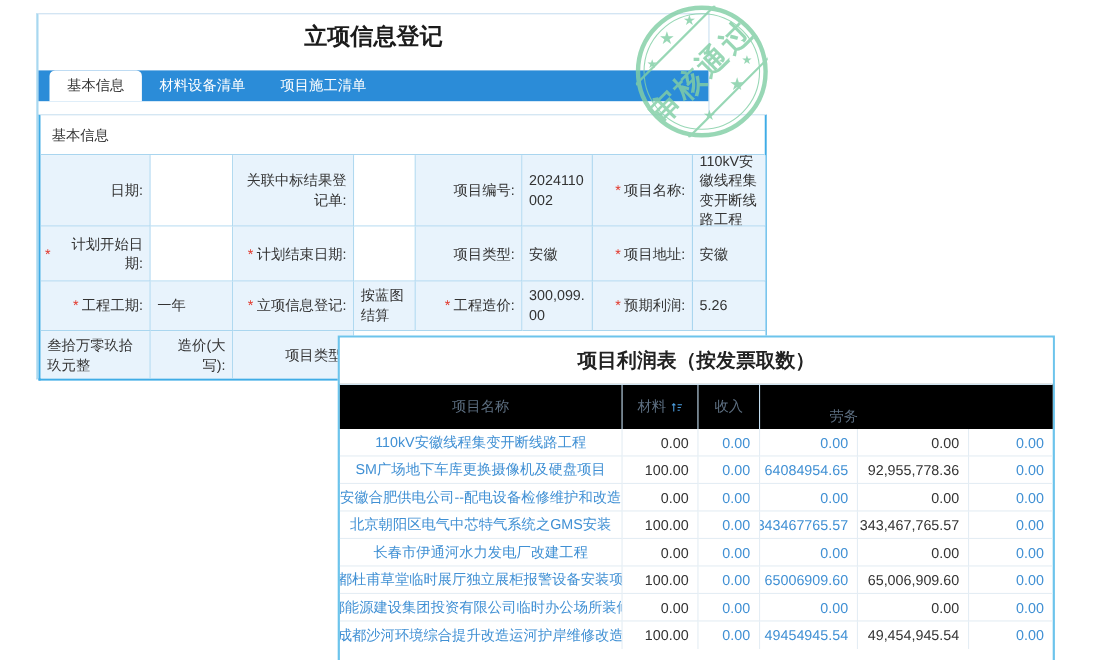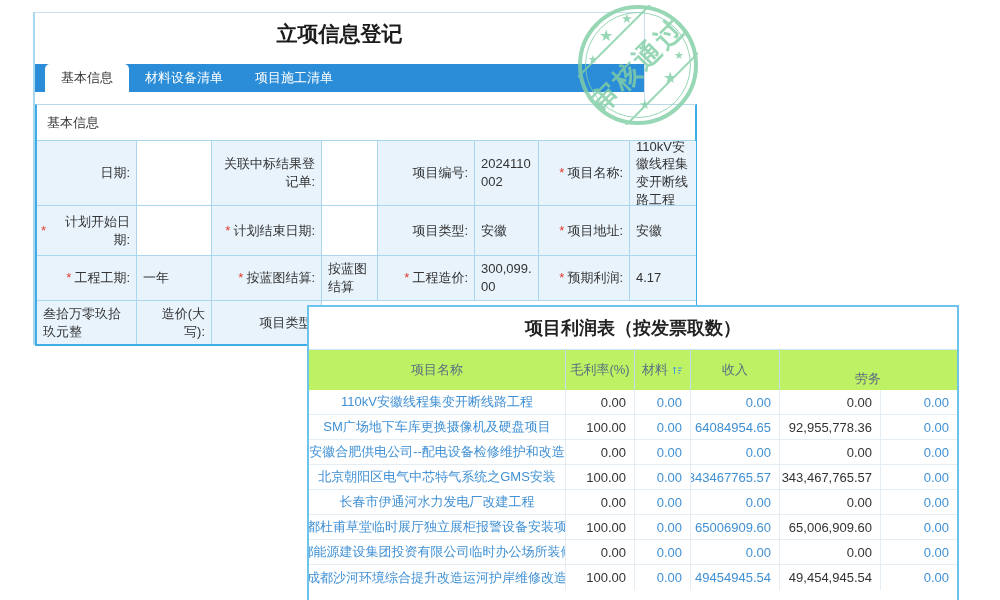--- a/index.html
+++ b/index.html
@@ -48,21 +48,21 @@
   .stamp .line-a { transform:translate(-50%,-50%) rotate(-45deg) translateY(-34px); }
   .stamp .line-b { transform:translate(-50%,-50%) rotate(-45deg) translateY(34px); }
   .stamp .star { position:absolute; line-height:1; }
 
   
   .profit-panel { position:absolute; left:307px; top:305px; width:652px; height:326px;
                   background:#fff; border:2px solid #6cc4ec; z-index:40; }
   .profit-title { height:42px; line-height:42px; text-align:center; font-size:18px;
                   font-weight:bold; color:#222; background:#fff; }
   .profit-header { display:grid; grid-template-columns:257px 69px 56px 89px 101px 76px;
-                   height:41px; background:#bef264; border-top:1px solid #cfe4f2; }
+                   height:41px; background:#000000; border-top:1px solid #cfe4f2; }
   .hcell { border-right:1px solid #c3ddf0; display:flex; align-items:center;
            justify-content:center; text-align:center; font-size:13px; color:#5c6e80;
            line-height:1.25; padding:0 2px; }
   .hcell:last-child { border-right:none; }
   .hgroup { display:flex; flex-direction:column; align-items:flex-end; justify-content:stretch; padding:0; }
   .hgroup .htop { height:19px; border-bottom:1px solid #b7d5ea; }
   .hgroup .hbot { flex:1; display:flex; align-items:center; justify-content:center; }
   .sort-ic { margin-left:4px; display:inline-flex; }
   .profit-body .prow { display:grid; grid-template-columns:257px 69px 56px 89px 101px 76px;
                        height:25px; }
@@ -126,33 +126,33 @@
           <span>项目地址:</span>
         </div>
         <div class="fcell fvalue" style="border-right: none;">安徽</div>
         <div class="fcell flabel">
           <span class="req">*</span>
           <span>工程工期:</span>
         </div>
         <div class="fcell fvalue">一年</div>
         <div class="fcell flabel">
           <span class="req">*</span>
-          <span>按蓝图结算:</span>
+          <span>立项信息登记:</span>
         </div>
         <div class="fcell fvalue">按蓝图结算</div>
         <div class="fcell flabel">
           <span class="req">*</span>
           <span>工程造价:</span>
         </div>
         <div class="fcell fvalue">300,099.00</div>
         <div class="fcell flabel">
           <span class="req">*</span>
           <span>预期利润:</span>
         </div>
-        <div class="fcell fvalue" style="border-right: none;">4.17</div>
+        <div class="fcell fvalue" style="border-right: none;">5.26</div>
         <div class="fcell fvalue" style="border-bottom: none;">叁拾万零玖拾玖元整</div>
         <div class="fcell flabel" style="border-bottom: none;">
           <span>造价(大写):</span>
         </div>
         <div class="fcell flabel" style="border-bottom: none;">
           <span>项目类型:</span>
         </div>
         <div class="fcell fvalue input" style="grid-column: 4 / -1; border-bottom: none; border-right: none;"></div>
       </div>
   </div>
@@ -170,21 +170,20 @@
   <span class="star" style="left:97px;top:46px;font-size:11px">★</span>
   <span class="star" style="left:86px;top:66px;font-size:16px">★</span>
   <span class="star" style="left:62px;top:94px;font-size:13px">★</span>
 </div>
 
 <div class="profit-panel">
   <div class="profit-title">项目利润表（按发票取数）</div>
 
   <div class="profit-header">
     <div class="hcell">项目名称</div>
-    <div class="hcell">毛利率(%)</div>
     <div class="hcell">
       <span>材料</span>
       <span class="sort-ic">
         <svg width="11" height="11" viewBox="0 0 11 11">
           <path d="M2.5 9 L2.5 2 M1 3.6 L2.5 2 L4 3.6" fill="none" stroke="#4a9ada" stroke-width="1"></path>
           <path d="M6 3 H10 M6 5.5 H9 M6 8 H8" stroke="#4a9ada" stroke-width="1"></path>
         </svg>
       </span>
     </div>
     <div class="hcell">收入</div>

